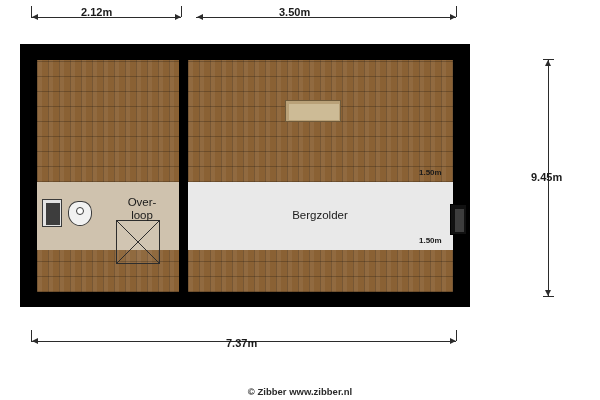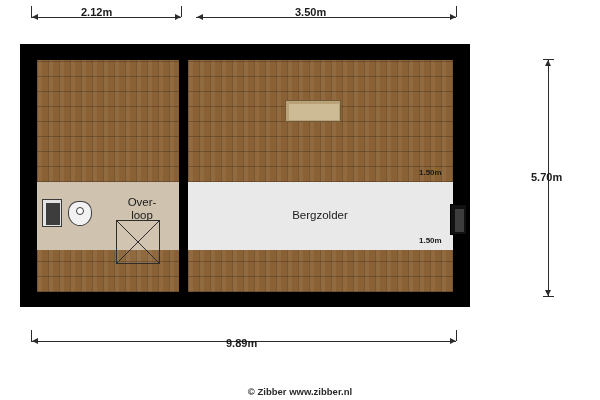--- a/index.html
+++ b/index.html
@@ -193,35 +193,35 @@
   <div class="dim-line-h" style="left:31px; top:17px; width:150px;"></div>
   <div class="arrow arrow-left" style="left:32px; top:14px;"></div>
   <div class="arrow arrow-right" style="left:175px; top:14px;"></div>
   <div class="tick-v" style="left:181px; top:6px;"></div>
   <div class="dim-label" style="left:81px; top:6px;">2.12m</div>
 
   <div class="dim-line-h" style="left:196px; top:17px; width:260px;"></div>
   <div class="arrow arrow-left" style="left:197px; top:14px;"></div>
   <div class="arrow arrow-right" style="left:450px; top:14px;"></div>
   <div class="tick-v" style="left:456px; top:6px;"></div>
-  <div class="dim-label" style="left:295px; top:6px;">3.50m</div>
+  <div class="dim-label" style="left:279px; top:6px;">3.50m</div>
 
   <div class="tick-h" style="left:543px; top:59px;"></div>
   <div class="dim-line-v" style="left:548px; top:59px; height:237px;"></div>
   <div class="arrow arrow-up" style="left:545px; top:60px;"></div>
   <div class="arrow arrow-down" style="left:545px; top:290px;"></div>
   <div class="tick-h" style="left:543px; top:296px;"></div>
-  <div class="dim-label" style="left:531px; top:171px;">5.70m</div>
+  <div class="dim-label" style="left:531px; top:171px;">9.45m</div>
 
   <div class="tick-v" style="left:31px; top:330px;"></div>
   <div class="dim-line-h" style="left:31px; top:341px; width:425px;"></div>
   <div class="arrow arrow-left" style="left:32px; top:338px;"></div>
   <div class="arrow arrow-right" style="left:450px; top:338px;"></div>
   <div class="tick-v" style="left:456px; top:330px;"></div>
-  <div class="dim-label" style="left:226px; top:337px;">9.89m</div>
+  <div class="dim-label" style="left:226px; top:337px;">7.37m</div>
 
   <div id="plan">
 
     <div class="room wood" style="left:17px; top:16px; width:142px; height:122px;"></div>
 
     <div class="room floor-beige" style="left:17px; top:138px; width:142px; height:68px;"></div>
 
     <div class="room wood" style="left:17px; top:206px; width:142px; height:42px;"></div>
 
     <div class="wall" style="left:159px; top:16px; width:9px; height:232px;"></div>

